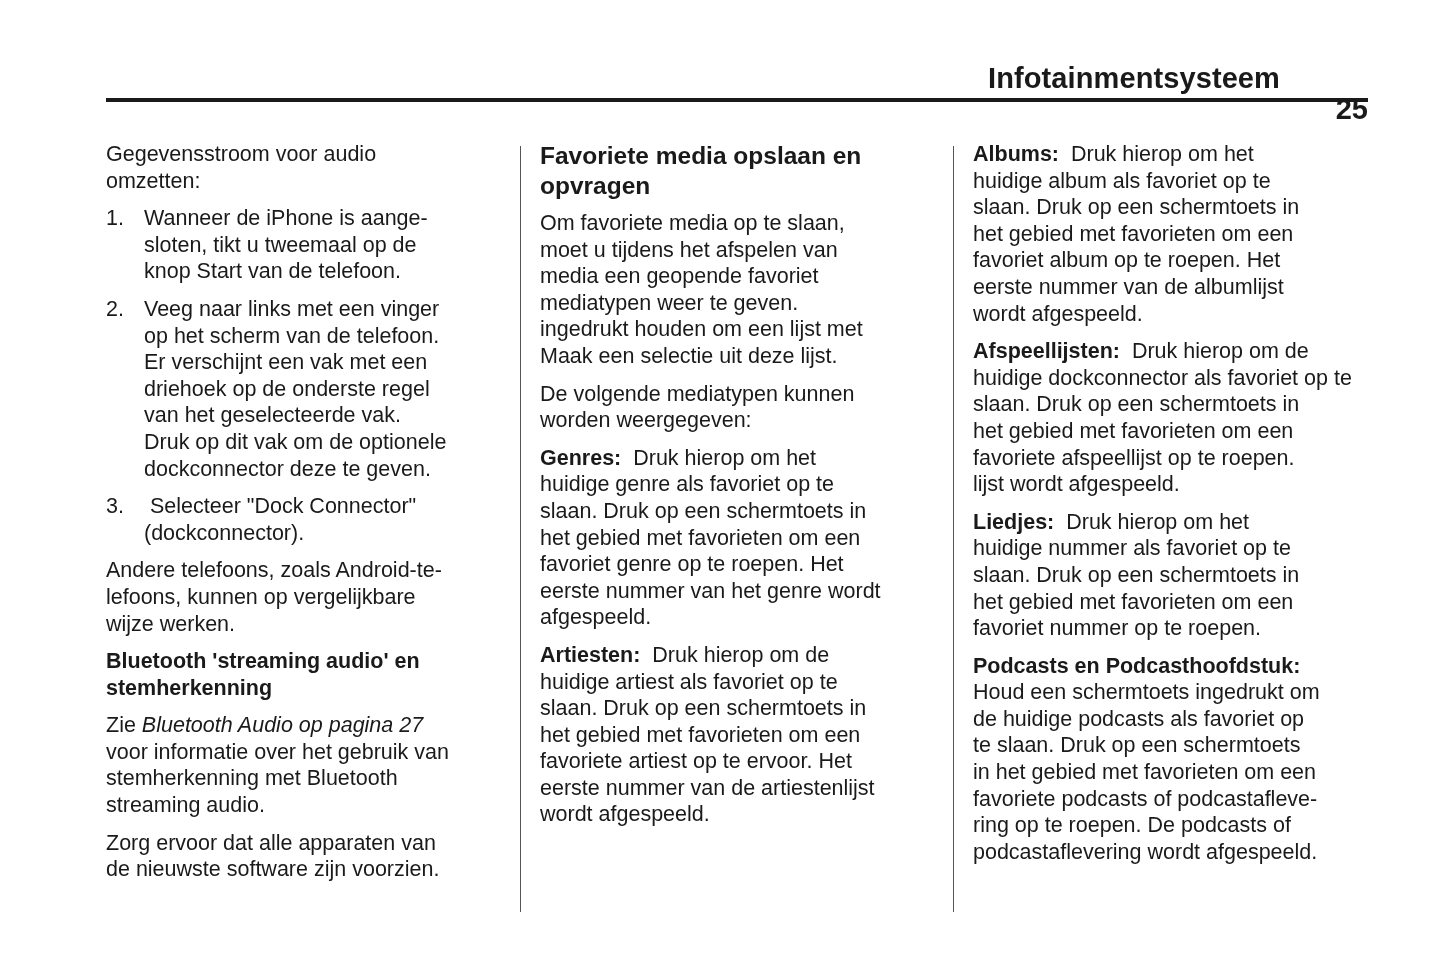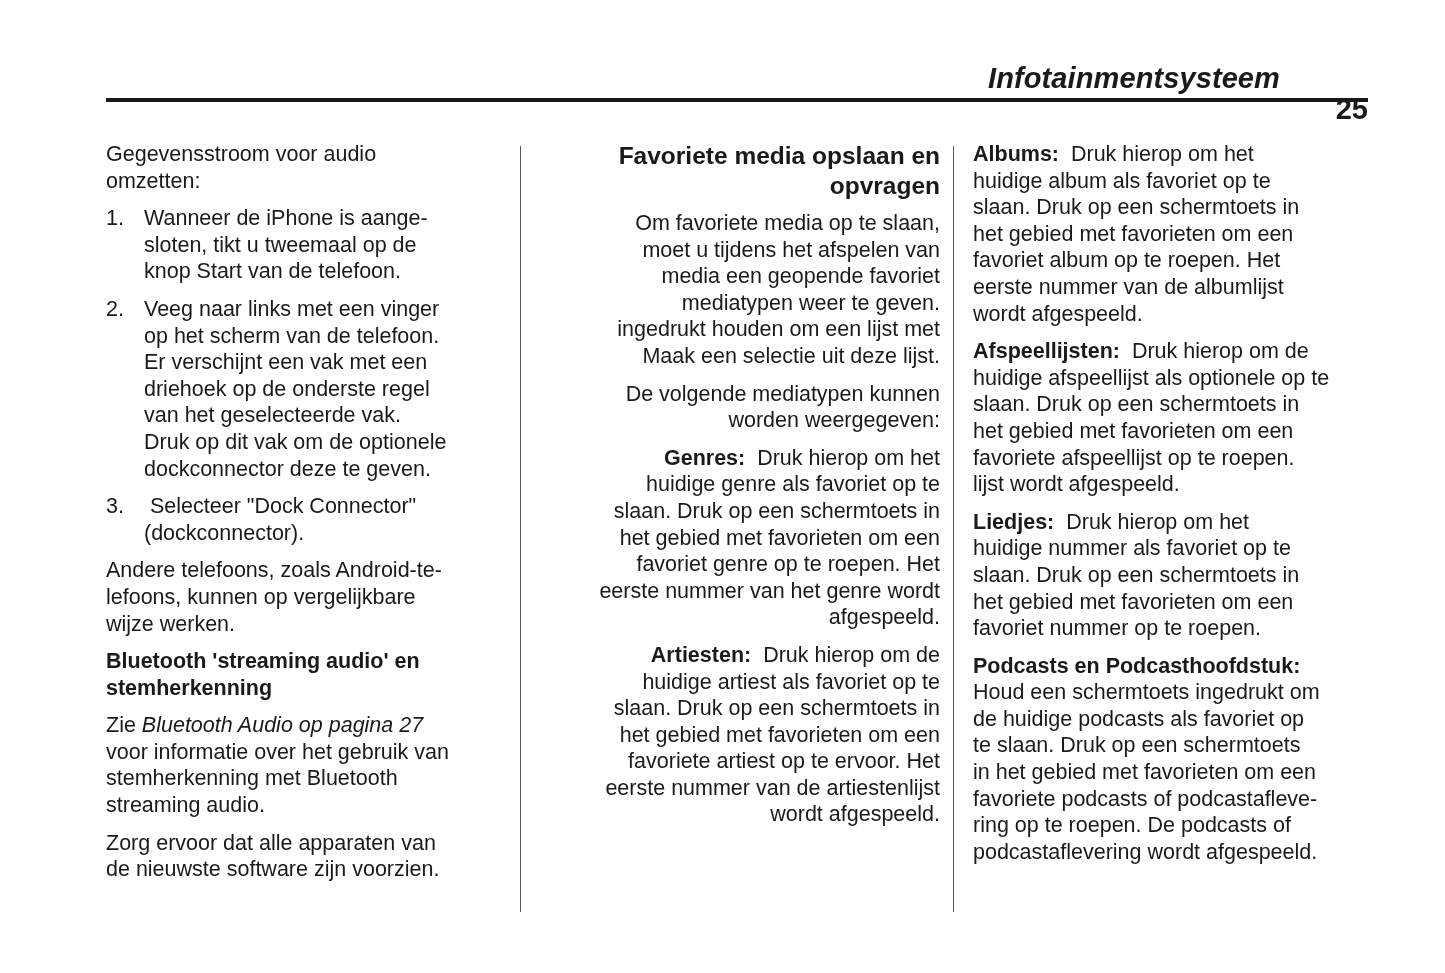--- a/index.html
+++ b/index.html
@@ -1,24 +1,24 @@
 <!DOCTYPE html>
 <html><head>
 <meta charset="utf-8">
 <style>
   html, body { margin: 0; padding: 0; background: #ffffff; }
   body { width: 1445px; height: 973px; position: relative; overflow: hidden;
          font-family: "Liberation Sans", sans-serif; color: #1a1a1a; }
   .header { position: absolute; left: 106px; top: 58px; width: 1262px; height: 44px; }
-  .header-title { position: absolute; right: 88px; top: 4px; font-size: 29px; font-weight: bold; letter-spacing: 0.1px; font-style: italic; }
+  .header-title { position: absolute; right: 88px; top: 4px; font-size: 29px; font-weight: bold; letter-spacing: 0.1px; }
   .header-page { position: absolute; right: 0px; top: 4px; font-size: 29px; font-weight: bold; margin-top: 31px; }
   .header-rule { position: absolute; left: 106px; top: 98px; width: 1262px; height: 4px; background: #1a1a1a; }
   .col { position: absolute; top: 141px; font-size: 21.5px; line-height: 26.6px; }
   .col1 { left: 106px; width: 400px; }
-  .col2 { left: 540px; width: 400px; text-align: right; }
+  .col2 { left: 540px; width: 400px; }
   .col3 { left: 973px; width: 400px; }
   .divider { position: absolute; top: 146px; width: 1px; height: 766px; background: #555; }
   .div1 { left: 520px; }
   .div2 { left: 953px; }
   p { margin: 0 0 11px 0; }
   .line { display: block; white-space: nowrap; }
   .h-section { font-weight: bold; margin: 0 0 11px 0; }
   .h-big { font-size: 24.5px; line-height: 30px; font-weight: bold; margin: 0 0 9px 0; }
   .li { position: relative; padding-left: 38px; margin: 0 0 11px 0; }
   .li-num { position: absolute; left: 0; top: 0; }
@@ -126,21 +126,21 @@
     <span class="line"><span class="term">Albums:</span><span style="white-space:pre">  Druk hierop om het</span></span>
     <span class="line">huidige album als favoriet op te</span>
     <span class="line">slaan. Druk op een schermtoets in</span>
     <span class="line">het gebied met favorieten om een</span>
     <span class="line">favoriet album op te roepen. Het</span>
     <span class="line">eerste nummer van de albumlijst</span>
     <span class="line">wordt afgespeeld.</span>
   </p>
   <p>
     <span class="line"><span class="term">Afspeellijsten:</span><span style="white-space:pre">  Druk hierop om de</span></span>
-    <span class="line">huidige afspeellijst als optionele op te</span>
+    <span class="line">huidige dockconnector als favoriet op te</span>
     <span class="line">slaan. Druk op een schermtoets in</span>
     <span class="line">het gebied met favorieten om een</span>
     <span class="line">favoriete afspeellijst op te roepen.</span>
     <span class="line">lijst wordt afgespeeld.</span>
   </p>
   <p>
     <span class="line"><span class="term">Liedjes:</span><span style="white-space:pre">  Druk hierop om het</span></span>
     <span class="line">huidige nummer als favoriet op te</span>
     <span class="line">slaan. Druk op een schermtoets in</span>
     <span class="line">het gebied met favorieten om een</span>

